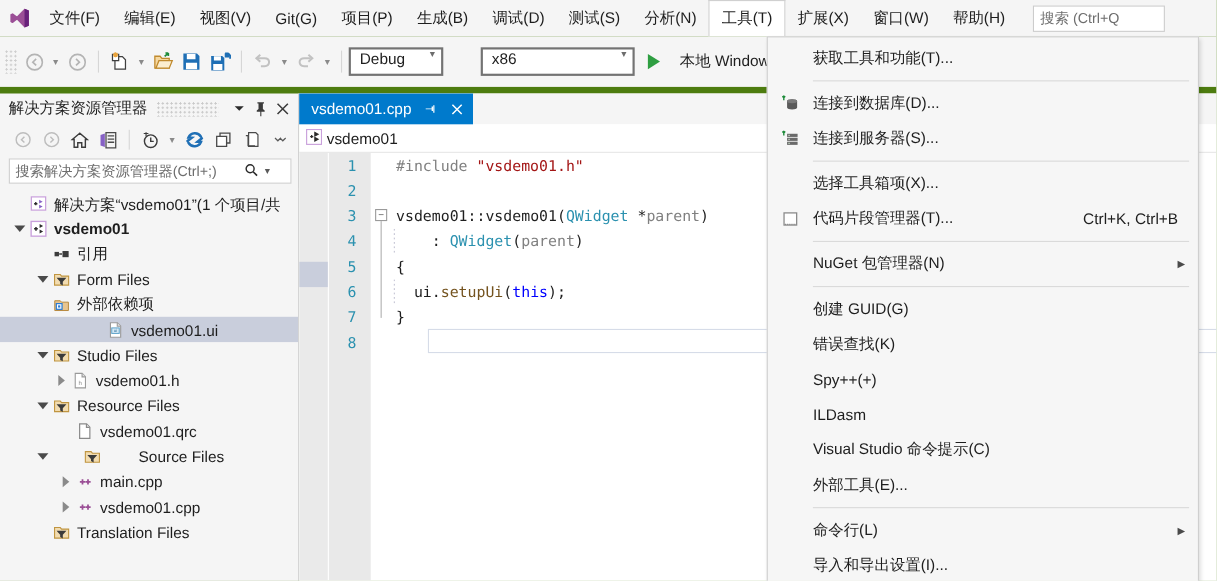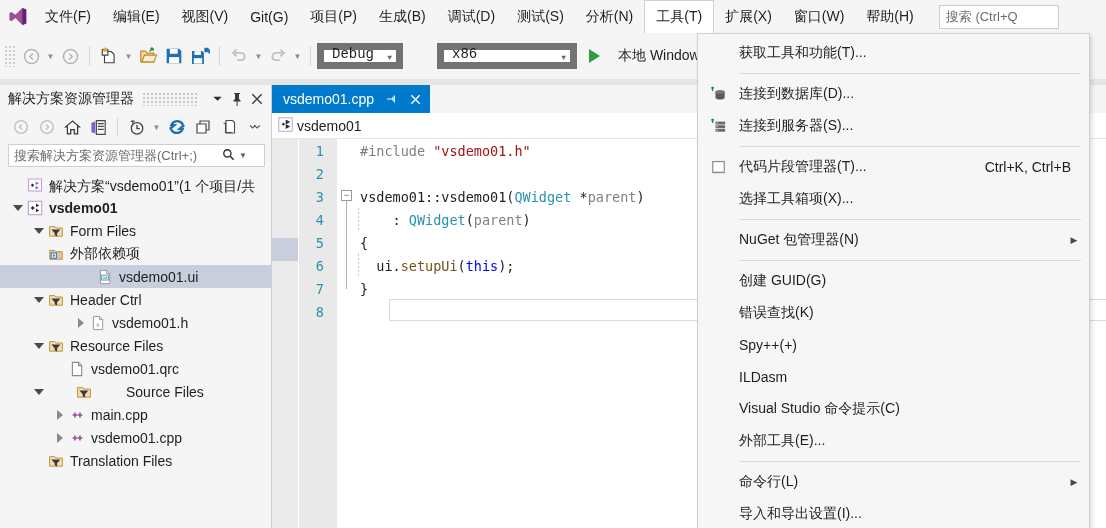--- a/index.html
+++ b/index.html
@@ -5,21 +5,21 @@
   * { box-sizing: border-box; margin: 0; padding: 0; }
   html, body {
     width: 1106px; height: 528px;
     overflow: hidden;
     background: #ffffff;
     font-family: "Liberation Sans", "DejaVu Sans", sans-serif;
     font-size: 13px;
     color: #1e1e1e;
     -webkit-font-smoothing: antialiased;
   }
-  #app { position: relative; width: 1106px; height: 528px; background: #e5e5e5; }
+  #app { position: relative; width: 1106px; height: 528px; background: #4d7c0f; }
 
   
   .menubar {
     position: absolute; top: 0; left: 0; width: 1106px; height: 33px;
     background: #f5f5f5;
     display: flex; align-items: center;
   }
   .vs-logo {
     width: 34px; height: 33px; display: flex; align-items: center; justify-content: center;
   }
@@ -52,23 +52,23 @@
     display: flex; align-items: center; padding-left: 4px;
   }
   .grip { width: 12px; height: 22px; margin-right: 2px;
     background-image: radial-gradient(#c8c8c8 0.8px, transparent 0.9px);
     background-size: 4px 4px; opacity: .9; }
   .tb-btn { width: 26px; height: 26px; display: flex; align-items: center; justify-content: center; }
   .tb-caret { width: 13px; height: 26px; display: flex; align-items: center; justify-content: center;
     font-size: 8px; color: #8a8a8a; }
   .tb-sep { width: 1px; height: 20px; background: #d6d6d6; margin: 0 6px; }
   .combo {
-    height: 26px; background: #fff; border: 7px solid #737373;
-    display: flex; align-items: flex-end; padding: 0 4px 0 8px;
-    font-size: 14px; color: #1e1e1e; margin-right: 6px; font-family: Liberation Mono, monospace;
+    height: 26px; background: #fff; border: 2px solid #737373;
+    display: flex; align-items: flex-start; padding: 0 4px 0 8px;
+    font-size: 14px; color: #1e1e1e; margin-right: 6px;
   }
   .combo .cv { flex: 1; white-space: nowrap; }
   .combo .cc { font-size: 8px; color: #6d6d6d; margin-left: 10px; }
   .combo.debug { width: 86px; }
   .combo.plat { width: 140px; margin-left: 28px; }
   .run-btn { display: flex; align-items: center; height: 26px; padding: 0 6px; gap: 18px;
     font-size: 14px; color: #1e1e1e; white-space: nowrap; }
   .play-tri { width: 0; height: 0; border-left: 11px solid #2e9e41;
     border-top: 7px solid transparent; border-bottom: 7px solid transparent; }
 
@@ -393,20 +393,31 @@
           <span class="ticon">
             <svg width="16" height="16" viewBox="0 0 16 16">
               <rect x="1.3" y="1.3" width="13.4" height="13.4" fill="#fff" stroke="#c9a0dc" stroke-width="1.2"></rect>
               <path d="M4 8h3.4M5.7 6.3v3.4" stroke="#2b2b2b" stroke-width="1.4"></path>
               <path d="M9 3.6l3.2 1.8L9 7.2zM9 8.6l3.2 1.8L9 12.2z" fill="#2b2b2b"></path>
             </svg>
           </span>
           <span class="tlabel bold">vsdemo01</span>
         </div>
         <div class="trow" style="padding-left: 31px;">
+          <span class="tw"></span>
+          <span class="ticon">
+            <svg width="16" height="16" viewBox="0 0 16 16">
+              <rect x="1.6" y="6" width="4" height="4" fill="#3b3b3b"></rect>
+              <path d="M5.8 8h2.6" stroke="#3b3b3b" stroke-width="1.4"></path>
+              <rect x="8.8" y="5.2" width="5.6" height="5.6" fill="#3b3b3b"></rect>
+            </svg>
+          </span>
+          <span class="tlabel">引用</span>
+        </div>
+        <div class="trow" style="padding-left: 31px;">
           <span class="tw">
             <span class="tri-down"></span>
           </span>
           <span class="ticon">
             <svg width="16" height="16" viewBox="0 0 16 16">
               <path d="M1.6 3.6h5.2l1.2 1.4h6.4v8.2H1.6z" fill="#f2dcb0" stroke="#c09540" stroke-width="1"></path>
               <path d="M3.4 6.6h9l-3.3 3.6v3.3l-2.4-1.3v-2z" fill="#3b3b3b"></path>
             </svg>
           </span>
           <span class="tlabel">Form Files</span>
@@ -437,23 +448,23 @@
         <div class="trow" style="padding-left: 31px;">
           <span class="tw">
             <span class="tri-down"></span>
           </span>
           <span class="ticon">
             <svg width="16" height="16" viewBox="0 0 16 16">
               <path d="M1.6 3.6h5.2l1.2 1.4h6.4v8.2H1.6z" fill="#f2dcb0" stroke="#c09540" stroke-width="1"></path>
               <path d="M3.4 6.6h9l-3.3 3.6v3.3l-2.4-1.3v-2z" fill="#3b3b3b"></path>
             </svg>
           </span>
-          <span class="tlabel">Header Ctrl</span>
-        </div>
-        <div class="trow" style="padding-left: 73px; align-items: center;">
+          <span class="tlabel">Studio Files</span>
+        </div>
+        <div class="trow" style="padding-left: 48px; align-items: center;">
           <span class="tw">
             <span class="tri-right"></span>
           </span>
           <span class="ticon">
             <svg width="16" height="16" viewBox="0 0 16 16">
               <path d="M3.4 1.4h6.3l3 3v10.2H3.4z" fill="#fff" stroke="#9a9a9a" stroke-width="1"></path>
               <path d="M9.6 1.4v3.2h3" fill="#e0e0e0" stroke="#9a9a9a" stroke-width="1"></path>
               <text x="8" y="12" font-size="5.5" text-anchor="middle" fill="#8a8a8a" font-family="sans-serif">h</text>
             </svg>
           </span>
@@ -606,33 +617,33 @@
             <rect x="6.3" y="4.3" width="1.2" height="0.9" fill="#cfe8cf"></rect>
             <rect x="6.3" y="7.7" width="1.2" height="0.9" fill="#cfe8cf"></rect>
             <rect x="6.3" y="11.1" width="1.2" height="0.9" fill="#cfe8cf"></rect>
             <path d="M2.4 1.4v3.4M1.1 2.2l1.3-.9 1.3.9" stroke="#1e8b3a" stroke-width="1.2" fill="none"></path>
           </svg>
         </span>
         <span class="mlabel">连接到服务器(S)...</span>
       </div>
       <div class="msep"></div>
       <div class="mrow">
+        <span class="micon"></span>
+        <span class="mlabel">选择工具箱项(X)...</span>
+      </div>
+      <div class="mrow">
         <span class="micon">
           <svg width="17" height="17" viewBox="0 0 16 16">
             <rect x="2.6" y="2.4" width="10.8" height="10.4" fill="#fff" stroke="#8a8a8a" stroke-width="1.1"></rect>
             <path d="M3.4 12.2h.9M5 12.2h.9M6.6 12.2h.9M8.2 12.2h.9M9.8 12.2h.9M11.4 12.2h.9" stroke="#8a8a8a" stroke-width="1"></path>
           </svg>
         </span>
         <span class="mlabel">代码片段管理器(T)...</span>
         <span class="mshort">Ctrl+K, Ctrl+B</span>
       </div>
-      <div class="mrow">
-        <span class="micon"></span>
-        <span class="mlabel">选择工具箱项(X)...</span>
-      </div>
       <div class="msep"></div>
       <div class="mrow">
         <span class="micon"></span>
         <span class="mlabel">NuGet 包管理器(N)</span>
         <span class="marrow">▶</span>
       </div>
       <div class="msep"></div>
       <div class="mrow">
         <span class="micon"></span>
         <span class="mlabel">创建 GUID(G)</span>

